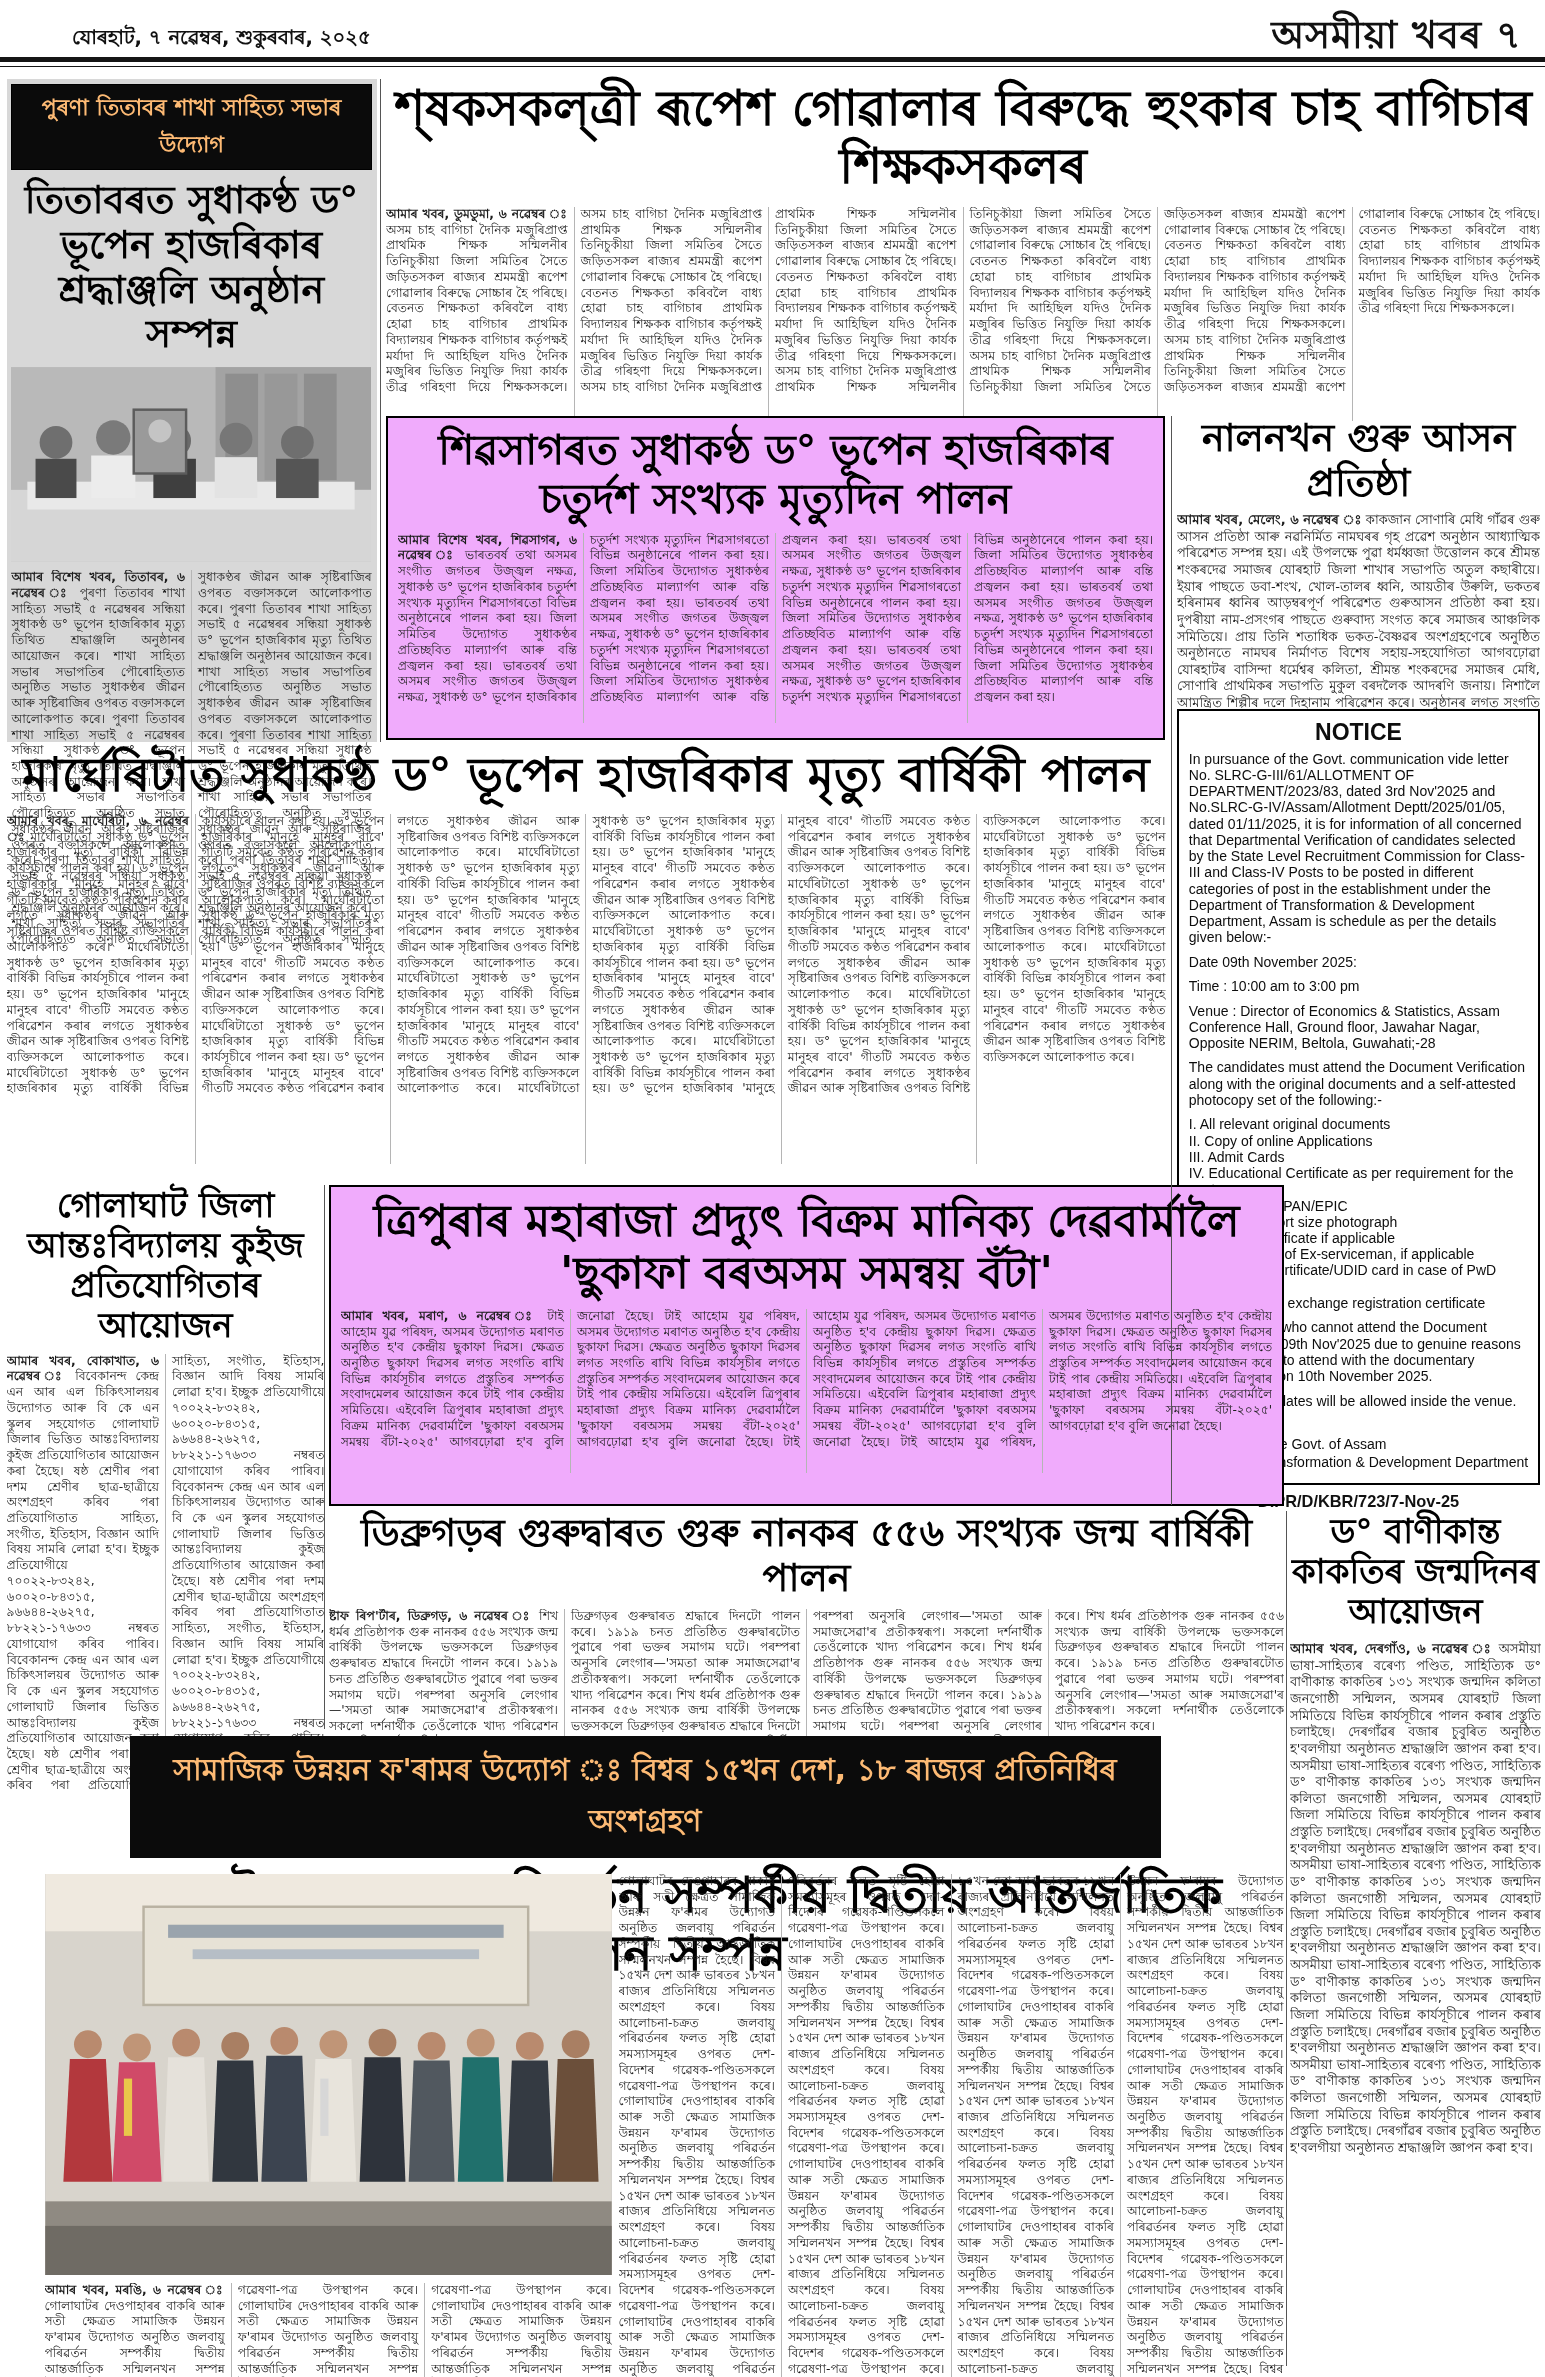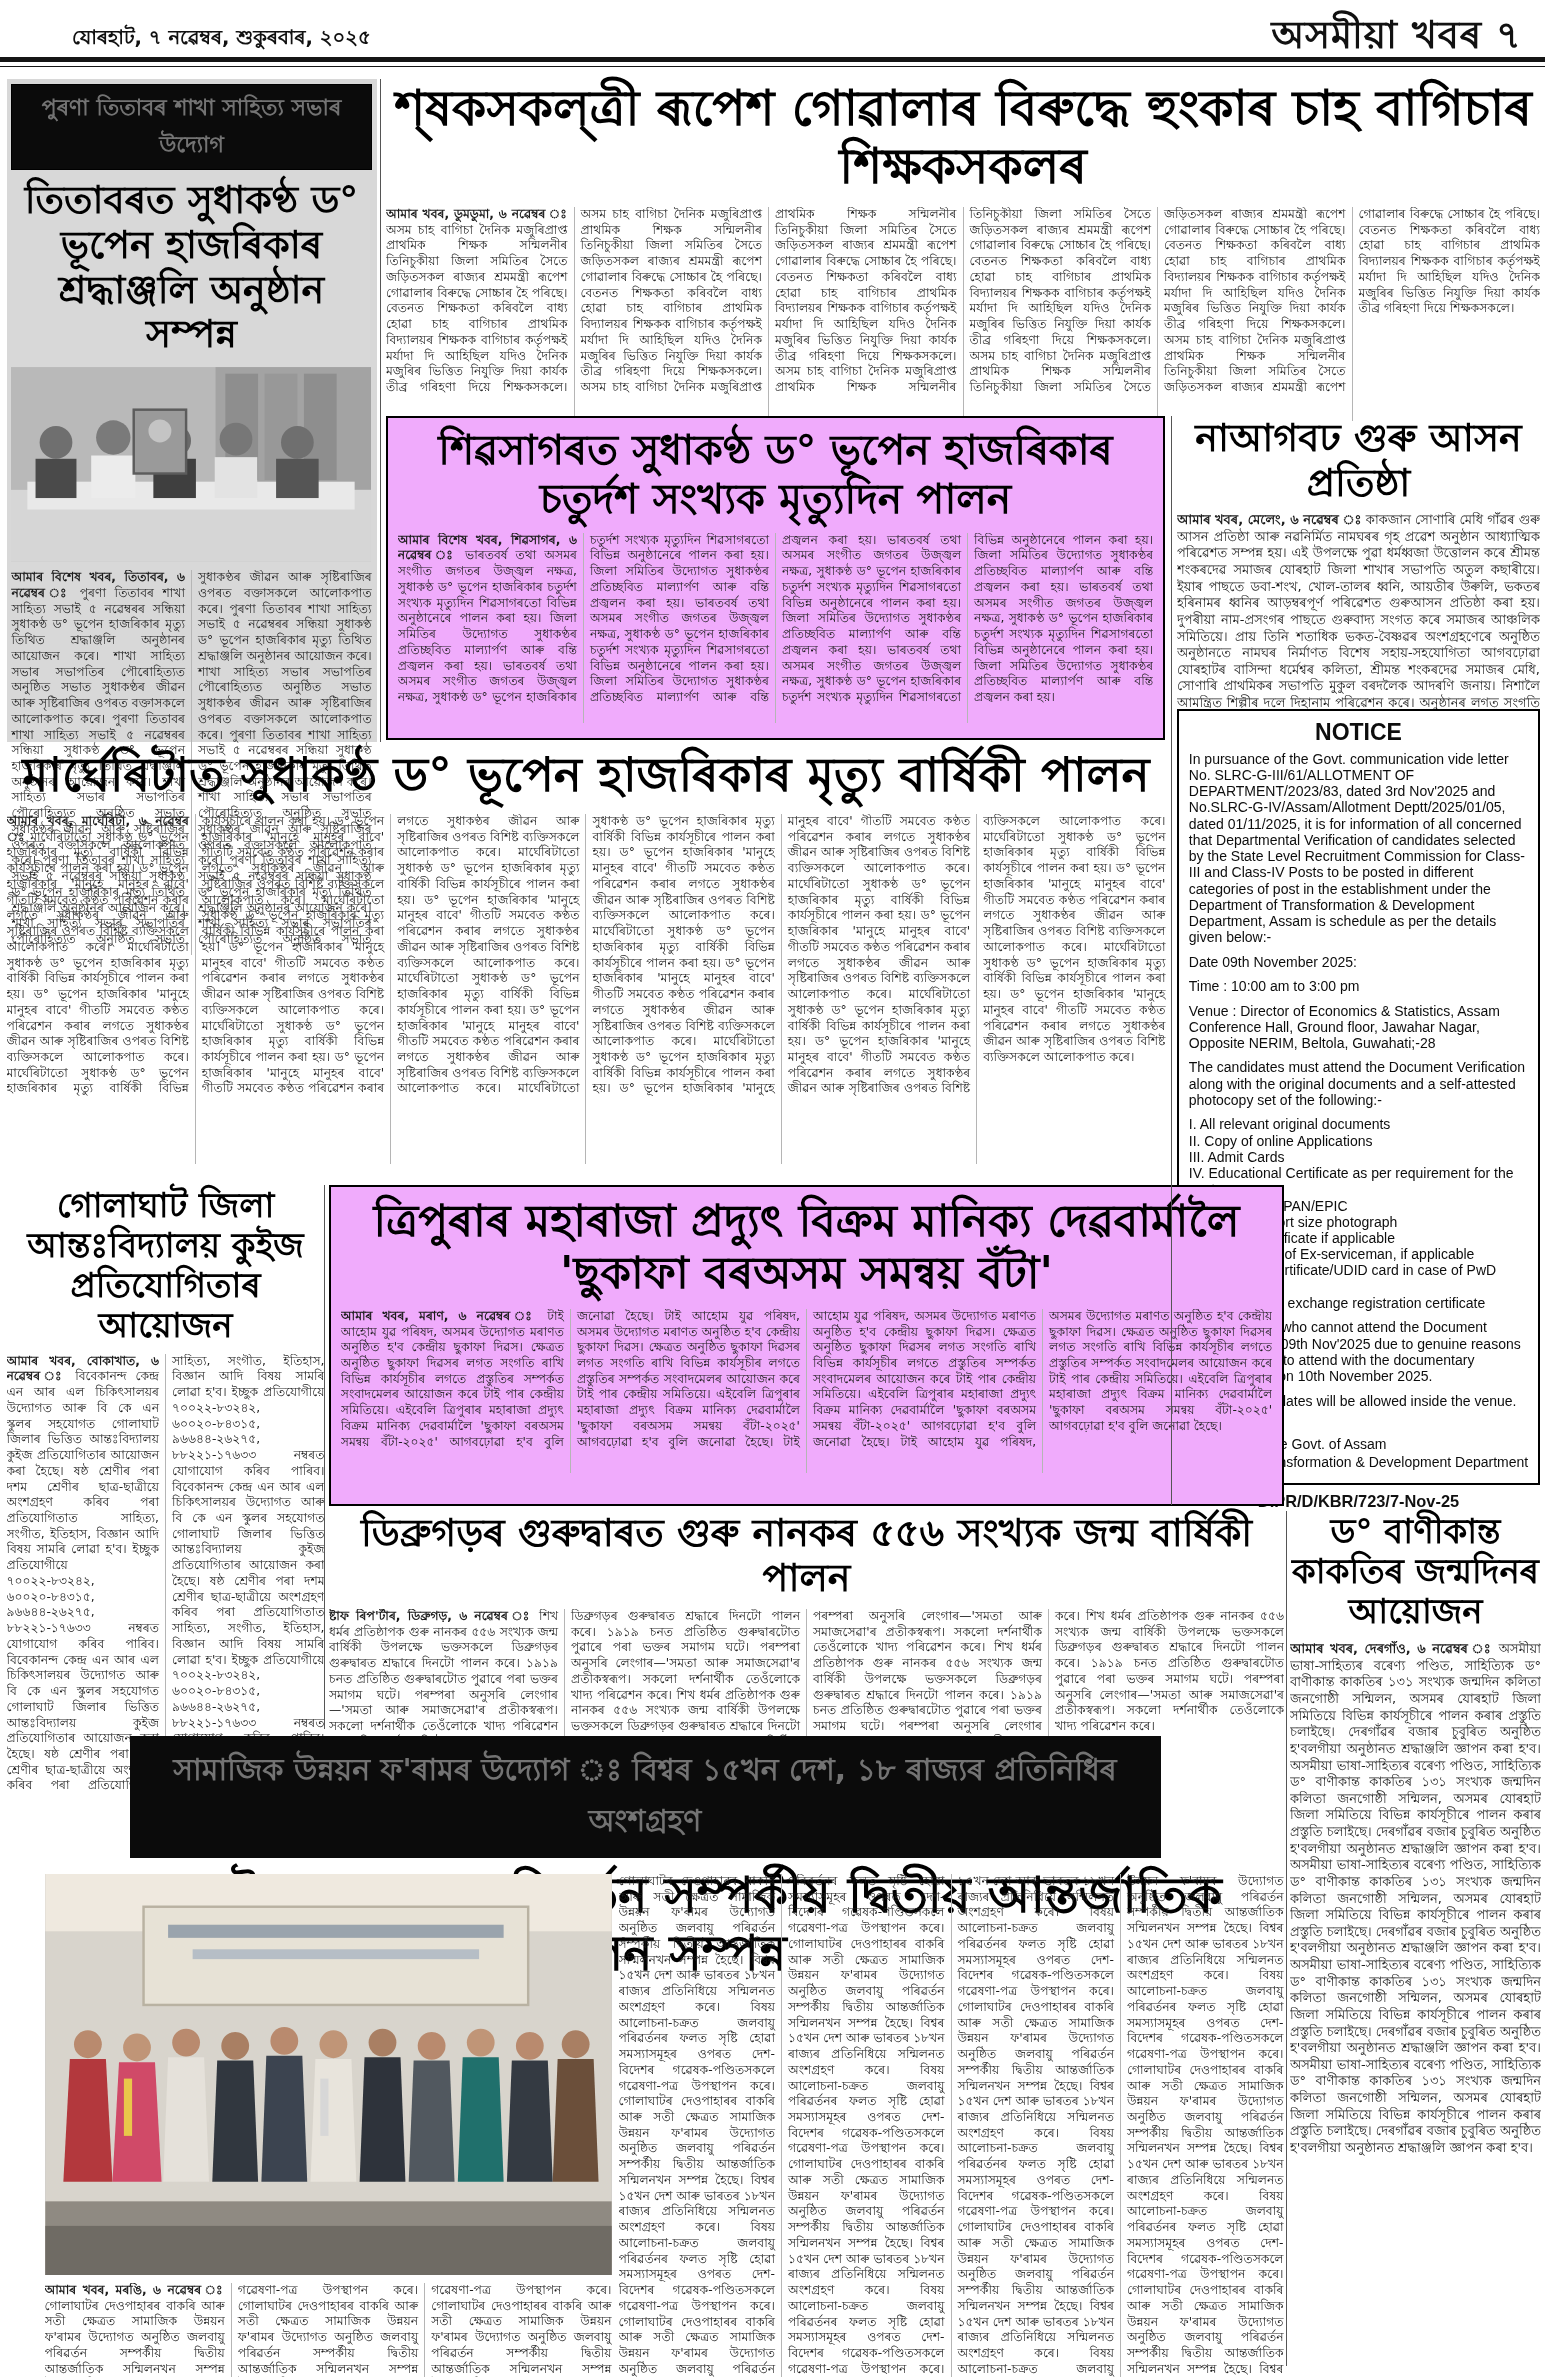--- a/index.html
+++ b/index.html
@@ -2,21 +2,21 @@
 <html style="font-size:13px"><head>
 <meta charset="utf-8">
 <style>
   html,body{margin:0;padding:0;background:#e8e8e8;}
   *{box-sizing:border-box;}
   .page{position:relative;width:1546px;height:2377px;background:#ffffff;
         font-family:"DejaVu Sans",sans-serif;color:#111;overflow:hidden;}
   .abs{position:absolute;}
   .center{text-align:center;}
   .headline{font-weight:bold;color:#000;line-height:1.18;}
-  .kicker-box{background:#0b0b0b;color:#737373;font-weight:bold;display:block;}
+  .kicker-box{background:#0b0b0b;color:#fdba74;font-weight:bold;display:block;}
   .rule-double{border-top:5.7px solid #151515;border-bottom:1.6px solid #151515;height:9.8px;}
   .body-cols{column-gap:13px;column-rule:0.8px solid #b5b5b5;text-align:justify;
              font-size:12.3px;line-height:1.28;overflow:hidden;color:#1c1c1c;}
   .byline{font-weight:bold;}
   .boxed{border:2.5px solid #000;padding:8.2px 9.8px;background:#f0abfc;}
   .notice{border:2px solid #000;padding:8.2px 9.8px;font-family:"Liberation Sans",sans-serif;
           font-size:14px;line-height:1.16;text-align:left;color:#0d0d0d;overflow:hidden;}
   .notice p{margin:0 0 8.2px 0;}
   .notice .nt{font-weight:bold;font-size:23px;text-align:center;margin:0 0 4.9px 0;}
   .notice .item{margin:0;}
@@ -75,21 +75,21 @@
 
   <div class="abs boxed" style="left:386px;top:416px;width:779px;height:324px;">
     <div class="headline center" style="font-size:41px;">শিৱসাগৰত সুধাকণ্ঠ ড° ভূপেন হাজৰিকাৰ চতুৰ্দশ সংখ্যক মৃত্যুদিন পালন</div>
     <div class="body-cols" style="margin-top:9.8px;height:190px;column-count:4;">
       <span class="byline">আমাৰ বিশেষ খবৰ, শিৱসাগৰ, ৬ নৱেম্বৰ ঃ</span>
       <span>ভাৰতবৰ্ষ তথা অসমৰ সংগীত জগতৰ উজ্জ্বল নক্ষত্ৰ, সুধাকণ্ঠ ড° ভূপেন হাজৰিকাৰ চতুৰ্দশ সংখ্যক মৃত্যুদিন শিৱসাগৰতো বিভিন্ন অনুষ্ঠানেৰে পালন কৰা হয়। জিলা সমিতিৰ উদ্যোগত সুধাকণ্ঠৰ প্ৰতিচ্ছবিত মাল্যাৰ্পণ আৰু বন্তি প্ৰজ্বলন কৰা হয়। ভাৰতবৰ্ষ তথা অসমৰ সংগীত জগতৰ উজ্জ্বল নক্ষত্ৰ, সুধাকণ্ঠ ড° ভূপেন হাজৰিকাৰ চতুৰ্দশ সংখ্যক মৃত্যুদিন শিৱসাগৰতো বিভিন্ন অনুষ্ঠানেৰে পালন কৰা হয়। জিলা সমিতিৰ উদ্যোগত সুধাকণ্ঠৰ প্ৰতিচ্ছবিত মাল্যাৰ্পণ আৰু বন্তি প্ৰজ্বলন কৰা হয়। ভাৰতবৰ্ষ তথা অসমৰ সংগীত জগতৰ উজ্জ্বল নক্ষত্ৰ, সুধাকণ্ঠ ড° ভূপেন হাজৰিকাৰ চতুৰ্দশ সংখ্যক মৃত্যুদিন শিৱসাগৰতো বিভিন্ন অনুষ্ঠানেৰে পালন কৰা হয়। জিলা সমিতিৰ উদ্যোগত সুধাকণ্ঠৰ প্ৰতিচ্ছবিত মাল্যাৰ্পণ আৰু বন্তি প্ৰজ্বলন কৰা হয়। ভাৰতবৰ্ষ তথা অসমৰ সংগীত জগতৰ উজ্জ্বল নক্ষত্ৰ, সুধাকণ্ঠ ড° ভূপেন হাজৰিকাৰ চতুৰ্দশ সংখ্যক মৃত্যুদিন শিৱসাগৰতো বিভিন্ন অনুষ্ঠানেৰে পালন কৰা হয়। জিলা সমিতিৰ উদ্যোগত সুধাকণ্ঠৰ প্ৰতিচ্ছবিত মাল্যাৰ্পণ আৰু বন্তি প্ৰজ্বলন কৰা হয়। ভাৰতবৰ্ষ তথা অসমৰ সংগীত জগতৰ উজ্জ্বল নক্ষত্ৰ, সুধাকণ্ঠ ড° ভূপেন হাজৰিকাৰ চতুৰ্দশ সংখ্যক মৃত্যুদিন শিৱসাগৰতো বিভিন্ন অনুষ্ঠানেৰে পালন কৰা হয়। জিলা সমিতিৰ উদ্যোগত সুধাকণ্ঠৰ প্ৰতিচ্ছবিত মাল্যাৰ্পণ আৰু বন্তি প্ৰজ্বলন কৰা হয়। ভাৰতবৰ্ষ তথা অসমৰ সংগীত জগতৰ উজ্জ্বল নক্ষত্ৰ, সুধাকণ্ঠ ড° ভূপেন হাজৰিকাৰ চতুৰ্দশ সংখ্যক মৃত্যুদিন শিৱসাগৰতো বিভিন্ন অনুষ্ঠানেৰে পালন কৰা হয়। জিলা সমিতিৰ উদ্যোগত সুধাকণ্ঠৰ প্ৰতিচ্ছবিত মাল্যাৰ্পণ আৰু বন্তি প্ৰজ্বলন কৰা হয়।</span>
     </div>
   </div>
 
   <div class="abs" style="left:1177px;top:416px;width:363px;height:288px;">
-    <div class="headline center" style="font-size:38px;">নাআগবঢ গুৰু আসন প্ৰতিষ্ঠা</div>
+    <div class="headline center" style="font-size:38px;">নালনখন গুৰু আসন প্ৰতিষ্ঠা</div>
     <div class="body-cols" style="margin-top:6.5px;height:231px;column-count:1;font-size:13px;">
       <span class="byline">আমাৰ খবৰ, মেলেং, ৬ নৱেম্বৰ ঃ</span>
       <span>কাকজান সোণাৰি মেধি গাঁৱৰ গুৰু আসন প্ৰতিষ্ঠা আৰু নৱনিৰ্মিত নামঘৰৰ গৃহ প্ৰৱেশ অনুষ্ঠান আধ্যাত্মিক পৰিৱেশত সম্পন্ন হয়। এই উপলক্ষে পুৱা ধৰ্মধ্বজা উত্তোলন কৰে শ্ৰীমন্ত শংকৰদেৱ সমাজৰ যোৰহাট জিলা শাখাৰ সভাপতি অতুল কছাৰীয়ে। ইয়াৰ পাছতে ডবা-শংখ, খোল-তালৰ ধ্বনি, আয়তীৰ উৰুলি, ভকতৰ হৰিনামৰ ধ্বনিৰ আড়ম্বৰপূৰ্ণ পৰিৱেশত গুৰুআসন প্ৰতিষ্ঠা কৰা হয়। দুপৰীয়া নাম-প্ৰসংগৰ পাছতে গুৰুবাদ্য সংগত কৰে সমাজৰ আঞ্চলিক সমিতিয়ে। প্ৰায় তিনি শতাধিক ভকত-বৈষ্ণৱৰ অংশগ্ৰহণেৰে অনুষ্ঠিত অনুষ্ঠানতে নামঘৰ নিৰ্মাণত বিশেষ সহায়-সহযোগিতা আগবঢ়োৱা যোৰহাটৰ বাসিন্দা ধৰ্মেশ্বৰ কলিতা, শ্ৰীমন্ত শংকৰদেৱ সমাজৰ মেধি, সোণাৰি প্ৰাথমিকৰ সভাপতি মুকুল বৰদলৈক আদৰণি জনায়। নিশালৈ আমন্ত্ৰিত শিল্পীৰ দলে দিহানাম পৰিৱেশন কৰে। অনুষ্ঠানৰ লগত সংগতি ৰাখি নামঘৰৰ চৌহদত বহুসংখ্যক লোকে গছপুলি ৰোপণ কৰে বুলি উদ্যোক্তাসকলে অৱগত কৰিছে।</span>
     </div>
   </div>
 
   <div class="abs notice" style="left:1177px;top:709px;width:363px;height:776px;">
     <p class="nt">NOTICE</p>
     <p>In pursuance of the Govt. communication vide letter No. SLRC-G-III/61/ALLOTMENT OF DEPARTMENT/2023/83, dated 3rd Nov'2025 and No.SLRC-G-IV/Assam/Allotment Deptt/2025/01/05, dated 01/11/2025, it is for information of all concerned that Departmental Verification of candidates selected by the State Level Recruitment Commission for Class-III and Class-IV Posts to be posted in different categories of post in the establishment under the Department of Transformation &amp; Development Department, Assam is schedule as per the details given below:-</p>
     <p>Date      09th November 2025:</p>

